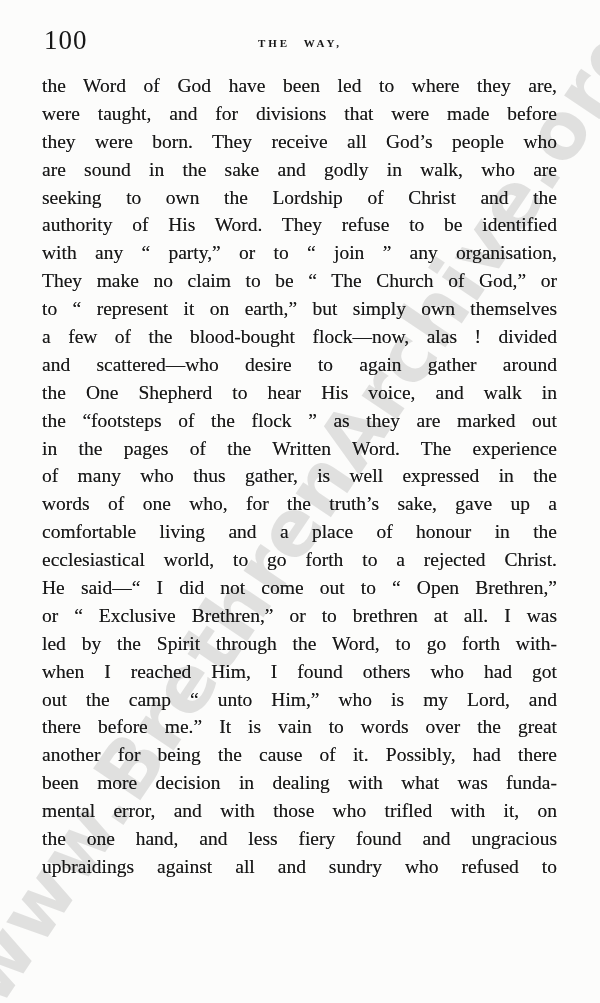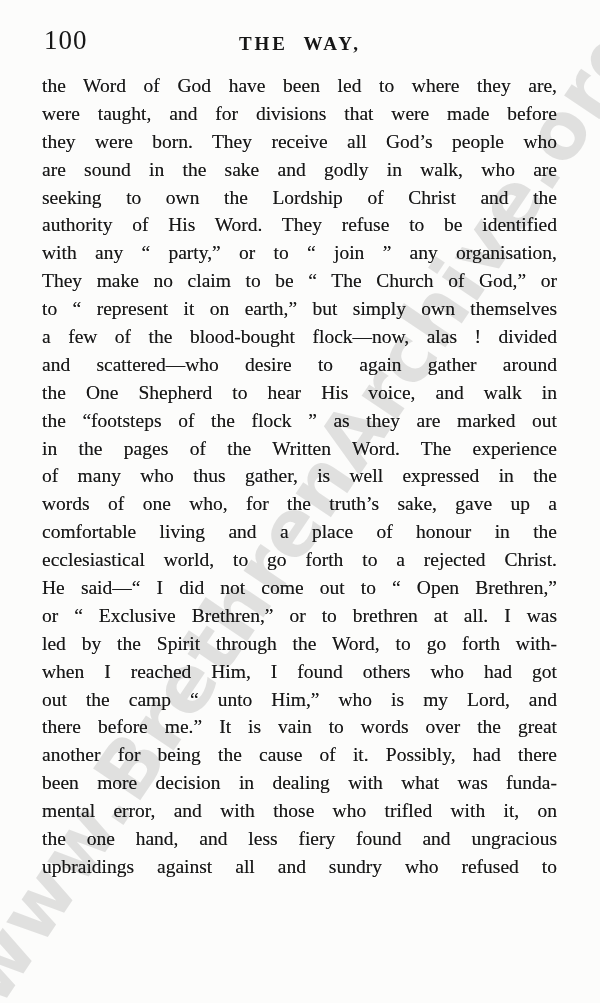--- a/index.html
+++ b/index.html
@@ -35,21 +35,21 @@
     font-size: 27px;
     line-height: 24px;
     letter-spacing: 1px;
   }
   .running-title {
     position: absolute;
     left: 0;
     top: 35px;
     width: 100%;
     text-align: center;
-    font-size: 19px;
+    font-size: 11px;
     line-height: 17px;
     font-weight: bold;
     letter-spacing: 3px;
     word-spacing: 8px;
   }
   .body-text {
     position: absolute;
     left: 42px;
     top: 72px;
     width: 515px;

